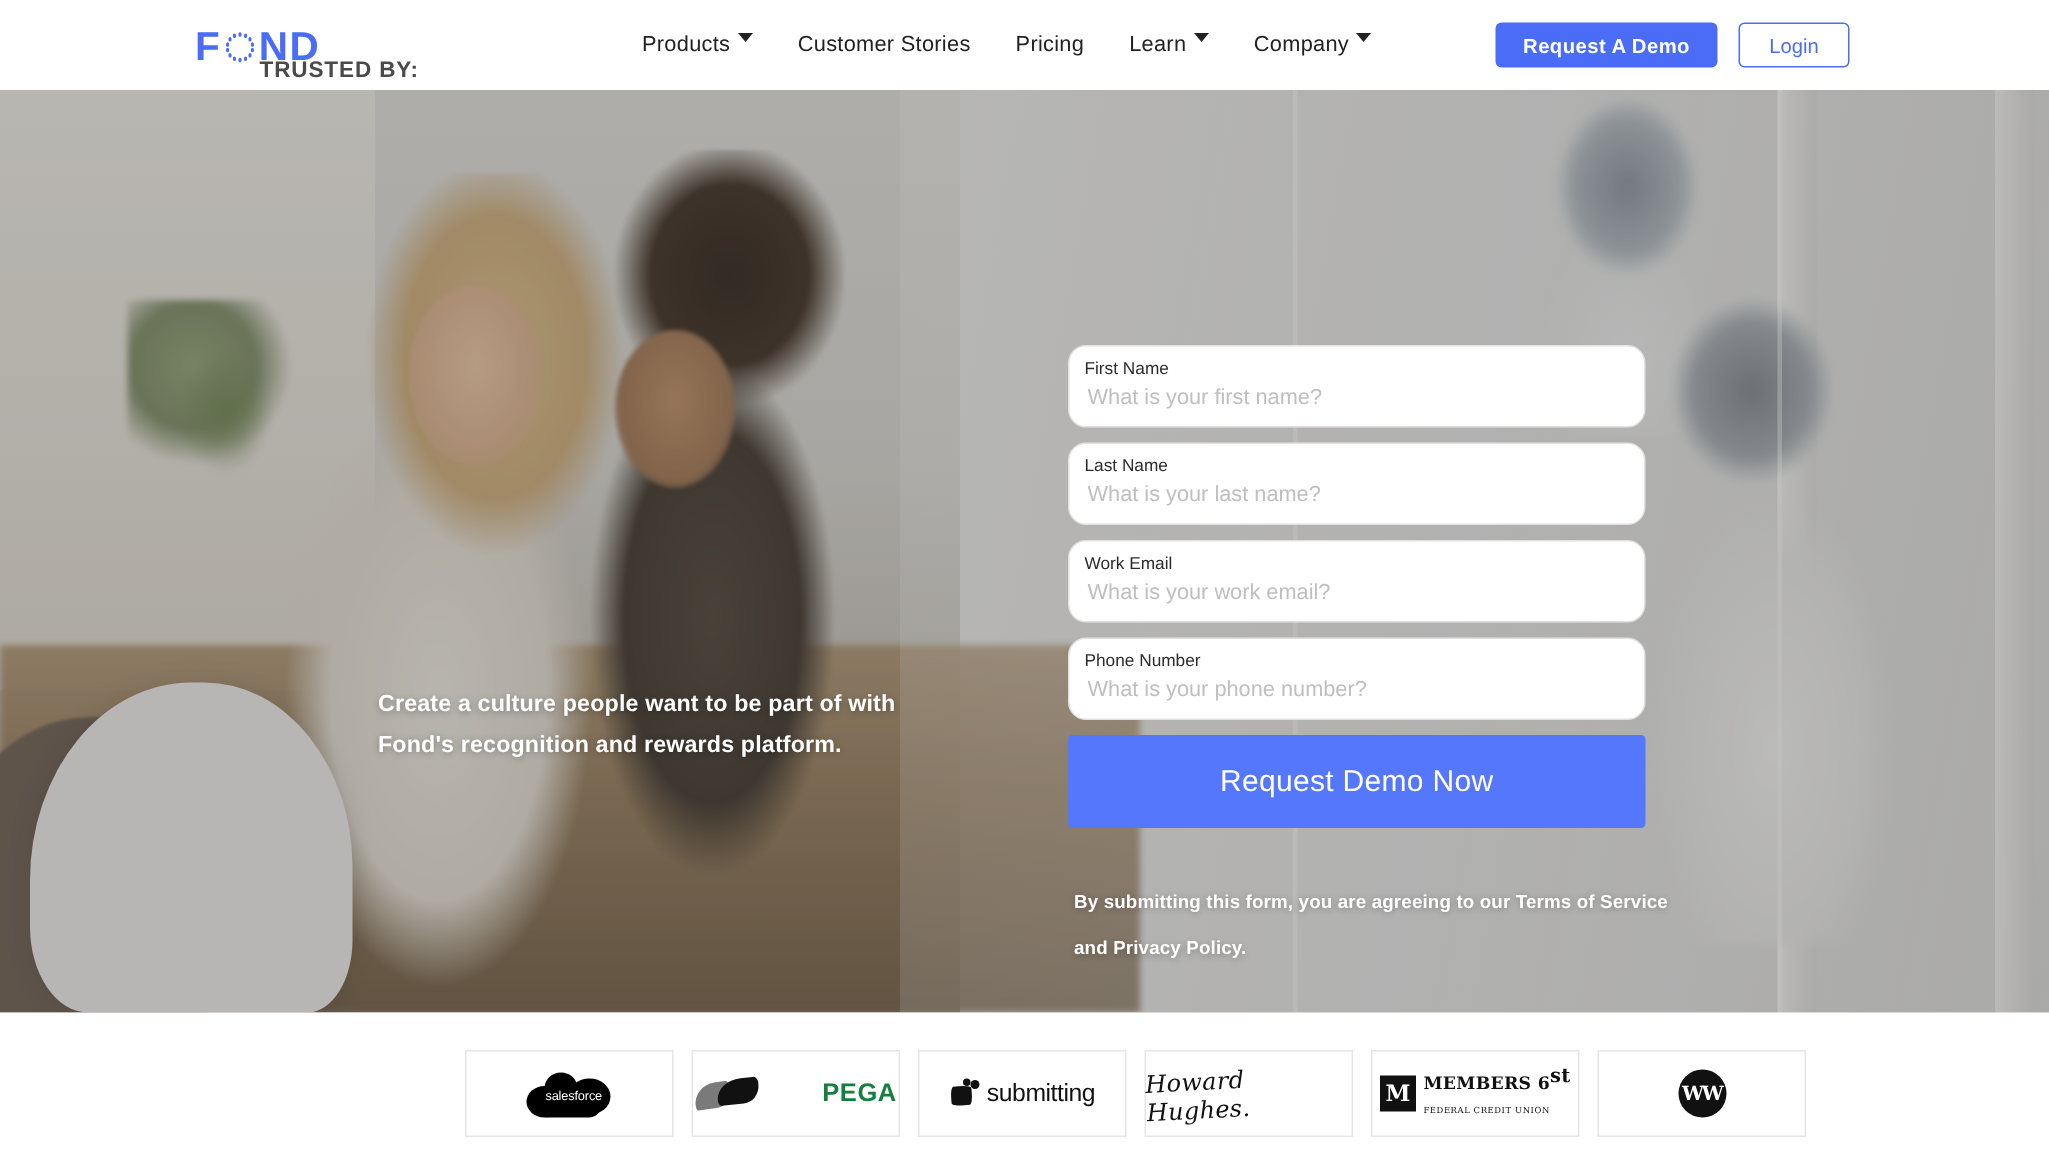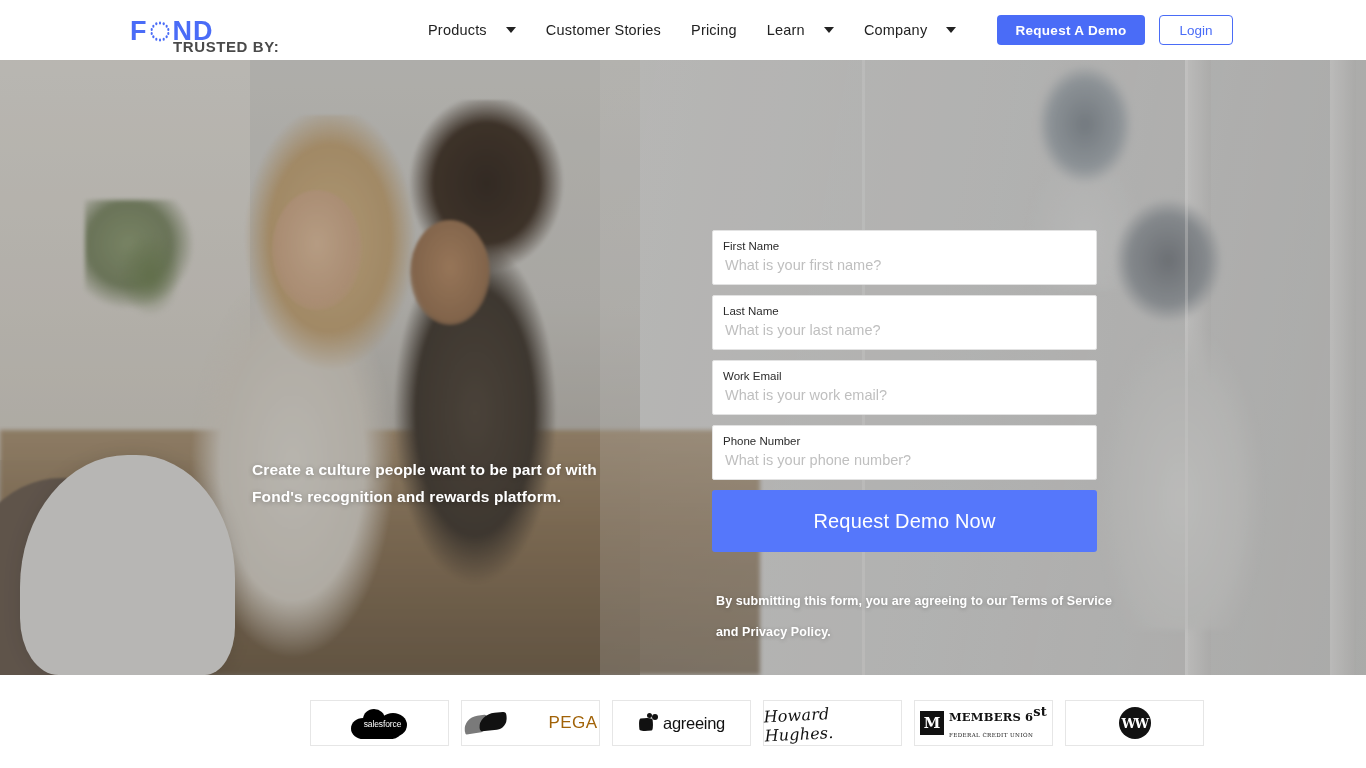--- a/index.html
+++ b/index.html
@@ -32,21 +32,21 @@
     position: absolute; width: 2.6px; height: 2.6px;
     border-radius: 50%; background: #4a6cf7;
     left: 50%; top: 50%; margin: -1.3px 0 0 -1.3px;
   }
   .nav-links {
     position: absolute; left: 428px; top: 0; height: 60px;
     display: flex; align-items: center; gap: 30px;
   }
   .nav-link {
     font-size: 14.5px; color: #222; letter-spacing: .2px;
-    display: flex; align-items: center; gap: 19px;
+    display: flex; align-items: flex-start; gap: 5px;
     cursor: pointer; white-space: nowrap;
   }
   .caret {
     width: 0; height: 0;
     border-left: 5px solid transparent;
     border-right: 5px solid transparent;
     border-top: 6px solid #222;
     display: inline-block;
   }
   .btn-demo {
@@ -191,21 +191,21 @@
   }
 
   
   .form-wrap {
     position: absolute; left: 712px; top: 170px;
     width: 385px;
   }
   .field {
     background: #fff;
     border: 1px solid #e2e2e2;
-    border-radius: 2px;
+    border-radius: 12px;
     height: 55px;
     margin-bottom: 10px;
     padding: 7px 10px 0 10px;
     position: relative;
   }
   .field-label {
     font-size: 11.5px; color: #2b2b2b; display: block; line-height: 16px;
   }
   .field input {
     border: none; outline: none; width: 100%;
@@ -240,21 +240,21 @@
   .trusted-label {
     position: absolute; left: 173px; top: 38px;
     font-size: 15px; font-weight: 700; color: #4a4a4a;
     letter-spacing: .6px;
   }
   .logo-row {
     position: absolute; left: 310px; top: 700px;
     display: flex; gap: 12px;
   }
   .logo-box {
-    width: 139px; height: 46px;
+    width: 139px; height: 58px;
     border: 1px solid #e6e6e6;
     background: #fff;
     display: flex; align-items: center; justify-content: center;
   }
   
   .sf-cloud {
     position: relative; width: 62px; height: 34px;
   }
   .sf-cloud b {
     position: absolute; background: #000; border-radius: 50%;
@@ -276,21 +276,21 @@
     background: #7a7a7a;
     border-radius: 60% 10% 40% 6% / 80% 20% 70% 20%;
     transform: rotate(-8deg);
   }
   .pega-mark .w2 {
     position: absolute; left: 15px; top: 1px; width: 28px; height: 17px;
     background: #111;
     border-radius: 60% 12% 40% 8% / 80% 22% 70% 22%;
     transform: rotate(-6deg);
   }
-  .pega-word { font-size: 17px; font-weight: 400; color: #a16207; letter-spacing: .4px; margin-left: 36px; }
+  .pega-word { font-size: 17px; font-weight: 700; color: #15803d; letter-spacing: .4px; margin-left: 36px; }
   
   .ic { display: flex; align-items: center; gap: 5px; }
   .ic-mark { position: relative; width: 20px; height: 20px; }
   .ic-mark .carrot {
     position: absolute; left: 1px; top: 5px; width: 14px; height: 13px;
     background: #111;
     border-radius: 2px 60% 2px 60% / 60% 2px 60% 2px;
     transform: rotate(-5deg);
   }
   .ic-mark .seed1 {
@@ -459,21 +459,21 @@
     </div>
   </div>
 
   <div class="logo-box">
     <div class="ic">
       <span class="ic-mark">
         <i class="carrot"></i>
           <i class="seed1"></i>
           <i class="seed2"></i>
       </span>
-      <span class="ic-word">agreeing</span>
+      <span class="ic-word">submitting</span>
     </div>
   </div>
 
   <div class="logo-box">
     <span class="hh">Howard Hughes.</span>
   </div>
 
   <div class="logo-box">
     <div class="m1">
       <span class="m1-box">M</span>

